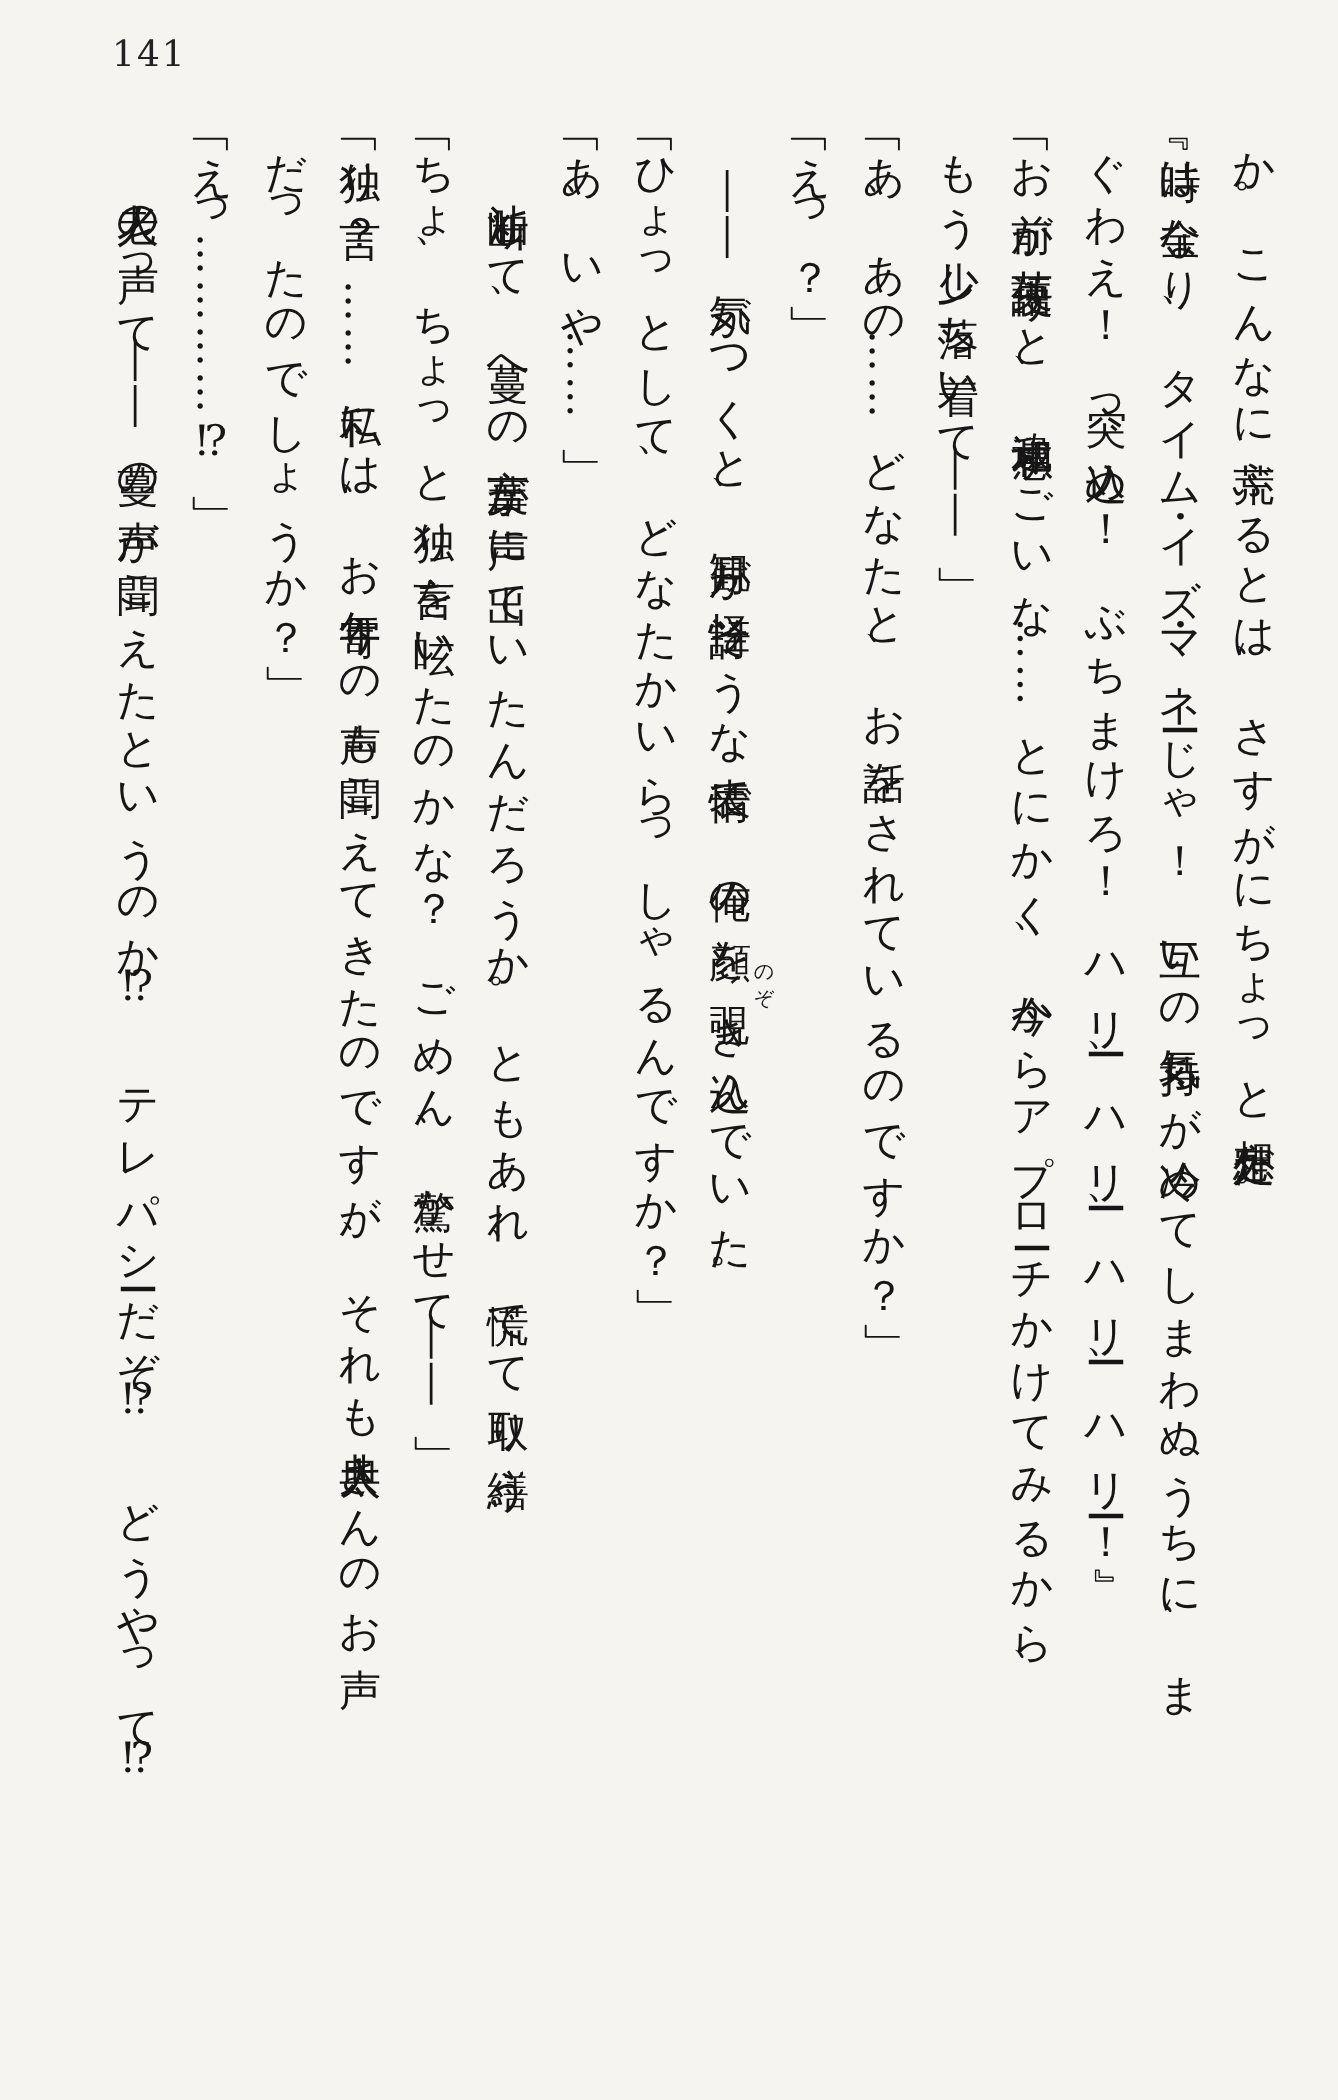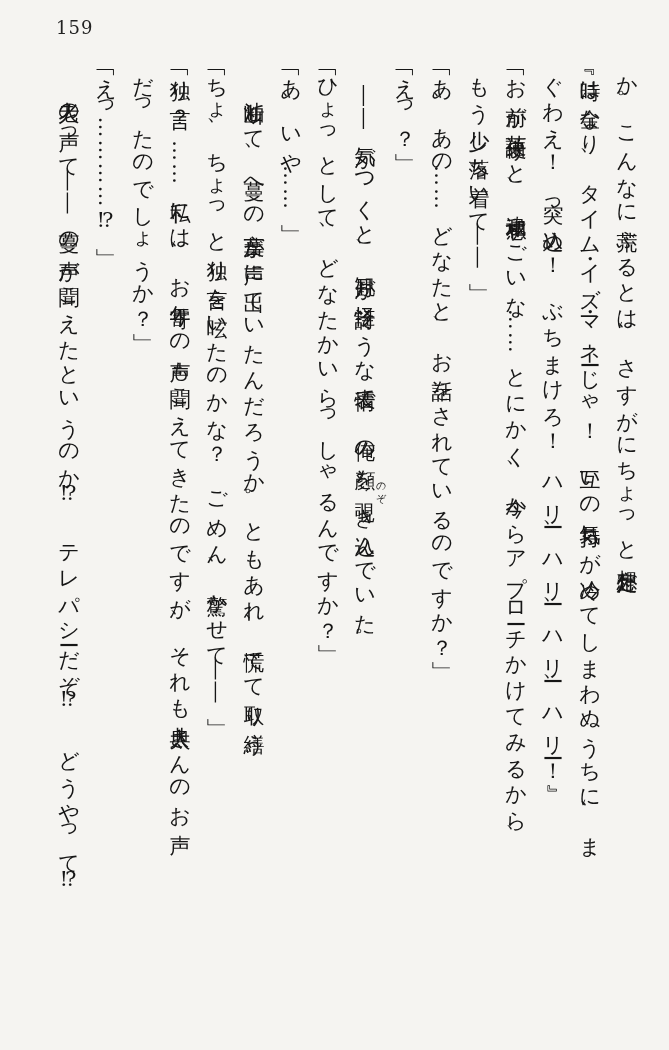--- a/index.html
+++ b/index.html
@@ -47,21 +47,21 @@
     font-size: 10px;
     letter-spacing: 0;
     color: #161616;
   }
 </style>
 </head>
 <body>
 
 <div class="page">
 
-  <div class="page-number">159</div>
+  <div class="page-number">141</div>
 
   <div class="text-block">
     <p>か。こんなに荒ぶるとは、さすがにちょっと想定外だ。</p>
     <p>『時は金なり、タイム・イズ・マネーじゃ！　互いの気持ちが冷めてしまわぬうちに、ま</p>
     <p>ぐわえ！　突っ込め！　ぶちまけろ！　ハリー、ハリー、ハリー、ハリー！』</p>
     <p>「お前が英語使うと、違和感すごいな……とにかく、今からアプローチかけてみるから、</p>
     <p>もう少し落ち着いて――」</p>
     <p>「あ、あの……どなたと、お話をされているのですか？」</p>
     <p>「えっ？」</p>
     <p>

